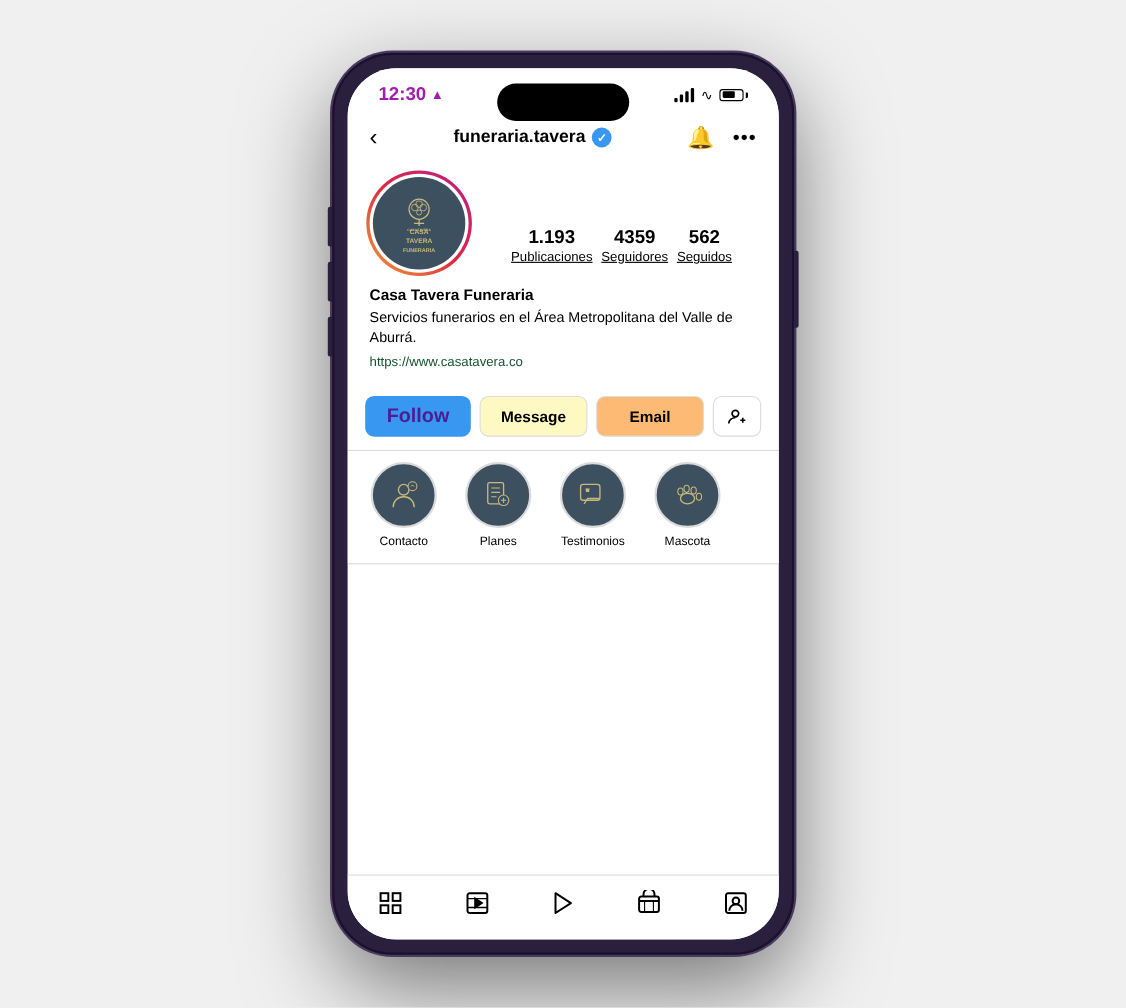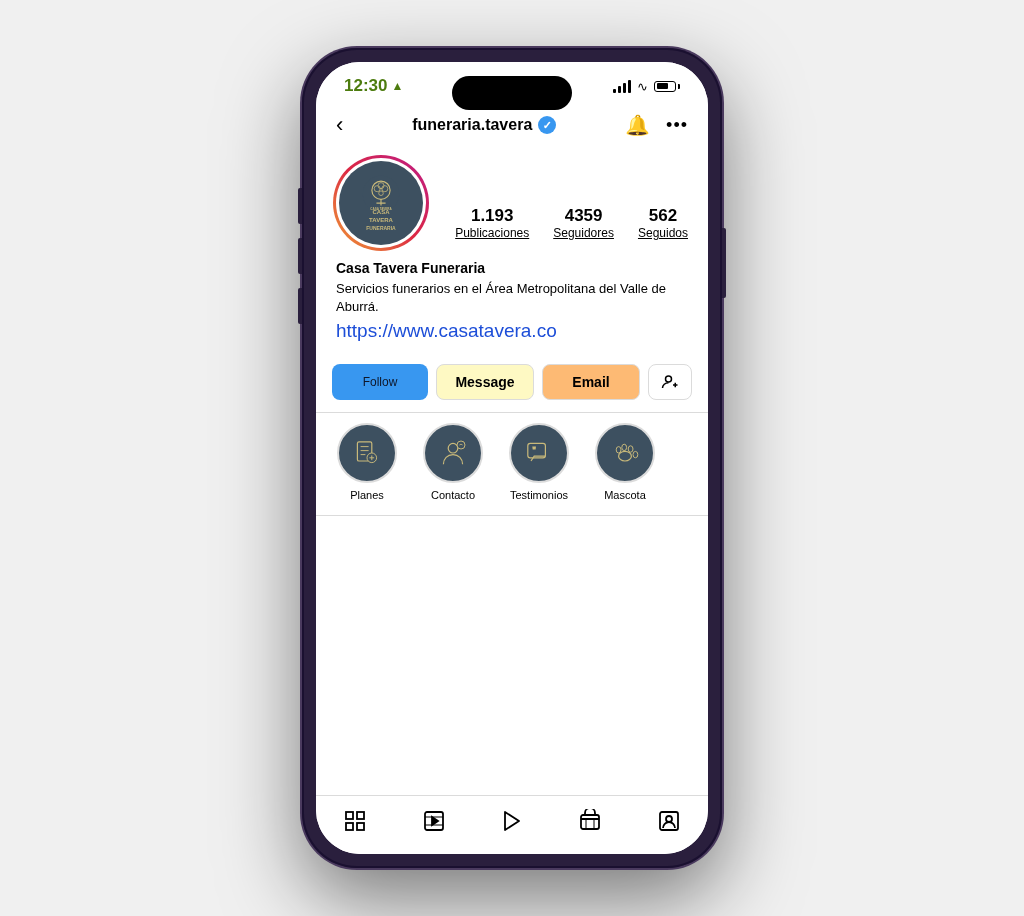--- a/index.html
+++ b/index.html
@@ -68,21 +68,21 @@
       display: flex;
       justify-content: space-between;
       align-items: center;
       padding: 14px 28px 8px;
       background: #fff;
     }
 
     .status-time {
       font-size: 17px;
       font-weight: 600;
-      color: #4d7c0f;
+      color: #a21caf;
       display: flex;
       align-items: center;
       gap: 4px;
     }
 
     .status-icons {
       display: flex;
       align-items: center;
       gap: 6px;
     }
@@ -190,23 +190,23 @@
       flex-direction: column;
       color: #c9b97a;
       font-size: 8px;
       font-weight: 600;
       text-align: center;
       line-height: 1.2;
     }
 
     .stats-container {
       display: flex;
-      gap: 24px;
+      gap: 8px;
       flex: 1;
-      justify-content: flex-end;
+      justify-content: center;
       margin-top: 40px;
     }
 
     .stat-item {
       text-align: center;
     }
 
     .stat-number {
       font-size: 17px;
       font-weight: 700;
@@ -229,42 +229,42 @@
     }
 
     .bio-text {
       font-size: 13px;
       color: #000;
       line-height: 1.4;
       margin-bottom: 4px;
     }
 
     .bio-link {
-      font-size: 19px;
-      color: #1d4ed8;
+      font-size: 12px;
+      color: #14532d;
       text-decoration: none;
     }
 
     
     .action-buttons {
       display: flex;
       gap: 8px;
       padding: 10px 16px 12px;
       background: #fff;
     }
 
     .btn-follow {
       flex: 1;
       background: #3897f0;
-      color: #0f172a;
+      color: #4c1d95;
       border: none;
       border-radius: 8px;
       padding: 8px 0;
-      font-size: 12px;
-      font-weight: 400;
+      font-size: 18px;
+      font-weight: 700;
       cursor: pointer;
     }
 
     .btn-message {
       flex: 1;
       background: #fef9c3;
       color: #000;
       border: 1.5px solid #dbdbdb;
       border-radius: 8px;
       padding: 8px 0;
@@ -522,47 +522,47 @@
         </button>
       </div>
 
       <div class="divider"></div>
 
       <div class="highlights">
 
         <div class="highlight-item">
           <div class="highlight-circle">
             <svg viewBox="0 0 40 40">
+              <circle cx="20" cy="14" r="6" stroke="#c9b97a" stroke-width="1.5"></circle>
+              <path d="M8 34c0-7 5-12 12-12s12 5 12 12" stroke="#c9b97a" stroke-width="1.5"></path>
+              <circle cx="30" cy="10" r="5" fill="#3d5060" stroke="#c9b97a" stroke-width="1.2"></circle>
+              <path d="M28 10 q2-2 4 0" stroke="#c9b97a" stroke-width="1" fill="none"></path>
+            </svg>
+          </div>
+          <span class="highlight-label">Contacto</span>
+        </div>
+
+        <div class="highlight-item">
+          <div class="highlight-circle">
+            <svg viewBox="0 0 40 40">
               <rect x="8" y="6" width="18" height="24" rx="2" stroke="#c9b97a" stroke-width="1.5"></rect>
               <line x1="12" y1="12" x2="22" y2="12" stroke="#c9b97a" stroke-width="1.2"></line>
               <line x1="12" y1="17" x2="22" y2="17" stroke="#c9b97a" stroke-width="1.2"></line>
               <line x1="12" y1="22" x2="18" y2="22" stroke="#c9b97a" stroke-width="1.2"></line>
               <circle cx="26" cy="26" r="6" fill="#3d5060" stroke="#c9b97a" stroke-width="1.2"></circle>
               <line x1="23" y1="26" x2="29" y2="26" stroke="#c9b97a" stroke-width="1.2"></line>
               <line x1="26" y1="23" x2="26" y2="29" stroke="#c9b97a" stroke-width="1.2"></line>
             </svg>
           </div>
           <span class="highlight-label">Planes</span>
         </div>
 
         <div class="highlight-item">
           <div class="highlight-circle">
             <svg viewBox="0 0 40 40">
-              <circle cx="20" cy="14" r="6" stroke="#c9b97a" stroke-width="1.5"></circle>
-              <path d="M8 34c0-7 5-12 12-12s12 5 12 12" stroke="#c9b97a" stroke-width="1.5"></path>
-              <circle cx="30" cy="10" r="5" fill="#3d5060" stroke="#c9b97a" stroke-width="1.2"></circle>
-              <path d="M28 10 q2-2 4 0" stroke="#c9b97a" stroke-width="1" fill="none"></path>
-            </svg>
-          </div>
-          <span class="highlight-label">Contacto</span>
-        </div>
-
-        <div class="highlight-item">
-          <div class="highlight-circle">
-            <svg viewBox="0 0 40 40">
               <rect x="6" y="8" width="22" height="18" rx="3" stroke="#c9b97a" stroke-width="1.5"></rect>
               <path d="M10 30 L14 24 H28" stroke="#c9b97a" stroke-width="1.5" fill="none"></path>
               <text x="12" y="20" fill="#c9b97a" font-size="10" font-family="serif">"</text>
             </svg>
           </div>
           <span class="highlight-label">Testimonios</span>
         </div>
 
 
         <div class="highlight-item">

